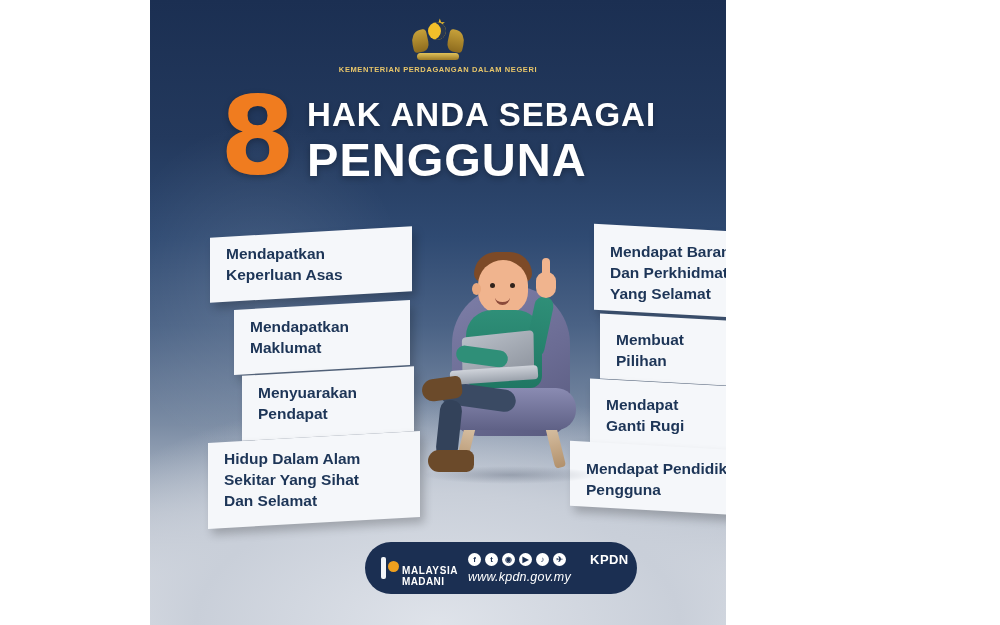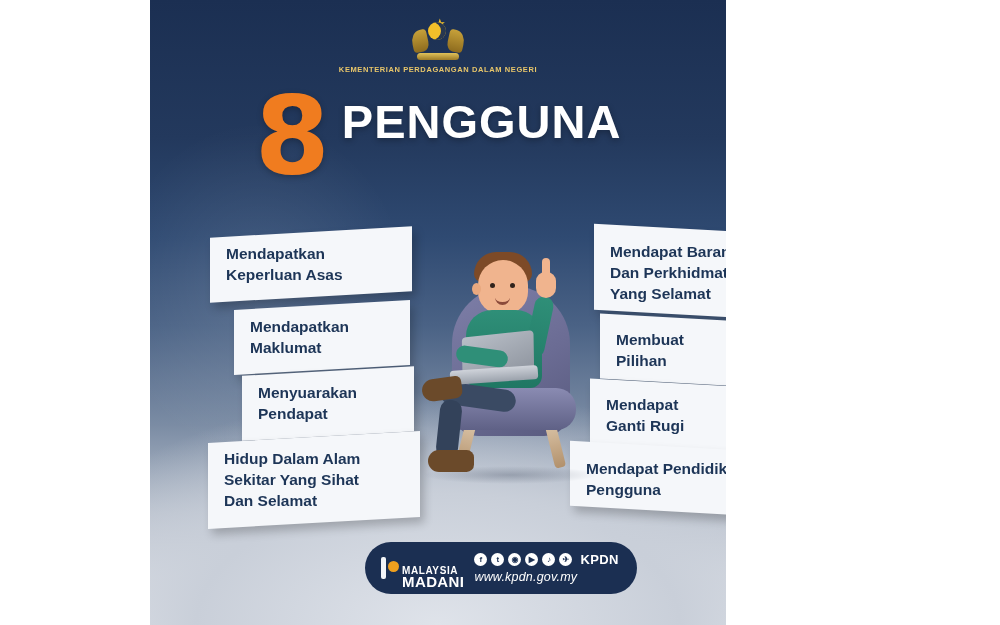--- a/index.html
+++ b/index.html
@@ -346,21 +346,21 @@
   .madani-text { line-height: 11px; }
   .madani-t1 {
     color: #ffffff;
     font-size: 10px;
     letter-spacing: 0.6px;
     font-weight: bold;
     margin-top: 15px;
   }
   .madani-t2 {
     color: #ffffff;
-    font-size: 15px;
+    font-size: 10px;
     letter-spacing: 0.4px;
     font-weight: bold;
   }
   .foot-right { line-height: 14px; }
   .social-row {
     display: flex;
     align-items: center;
     gap: 4px;
     margin-bottom: 3px;
   }
@@ -372,21 +372,21 @@
     font-size: 8px;
     line-height: 13px;
     text-align: center;
     font-weight: bold;
   }
   .kpdn-label {
     color: #ffffff;
     font-size: 13px;
     font-weight: bold;
     letter-spacing: 0.4px;
-    margin-left: 4px;
+    margin-left: 20px;
   }
   .kpdn-url {
     color: #ffffff;
     font-size: 12.5px;
     font-style: italic;
     letter-spacing: 0.2px;
   }
 </style>
 </head>
 <body>
@@ -402,20 +402,21 @@
       <div class="star">★</div>
       <div class="moon"></div>
       <div class="band"></div>
     </div>
     <div class="crest-line1">KEMENTERIAN PERDAGANGAN DALAM NEGERI</div>
   </div>
 
   <div class="title-wrap">
     <div class="big-eight">8</div>
     <div class="title-lines">
+      <div class="title-l1">HAK ANDA SEBAGAI</div>
       <div class="title-l2">PENGGUNA</div>
     </div>
   </div>
 
   <div class="card left" style="left:60px; top:232px; width:170px;">
     <span class="txt">Mendapatkan<br>Keperluan Asas</span>
   </div>
   <div class="card left" style="left:84px; top:305px; width:144px;">
     <span class="txt">Mendapatkan<br>Maklumat</span>
   </div>

